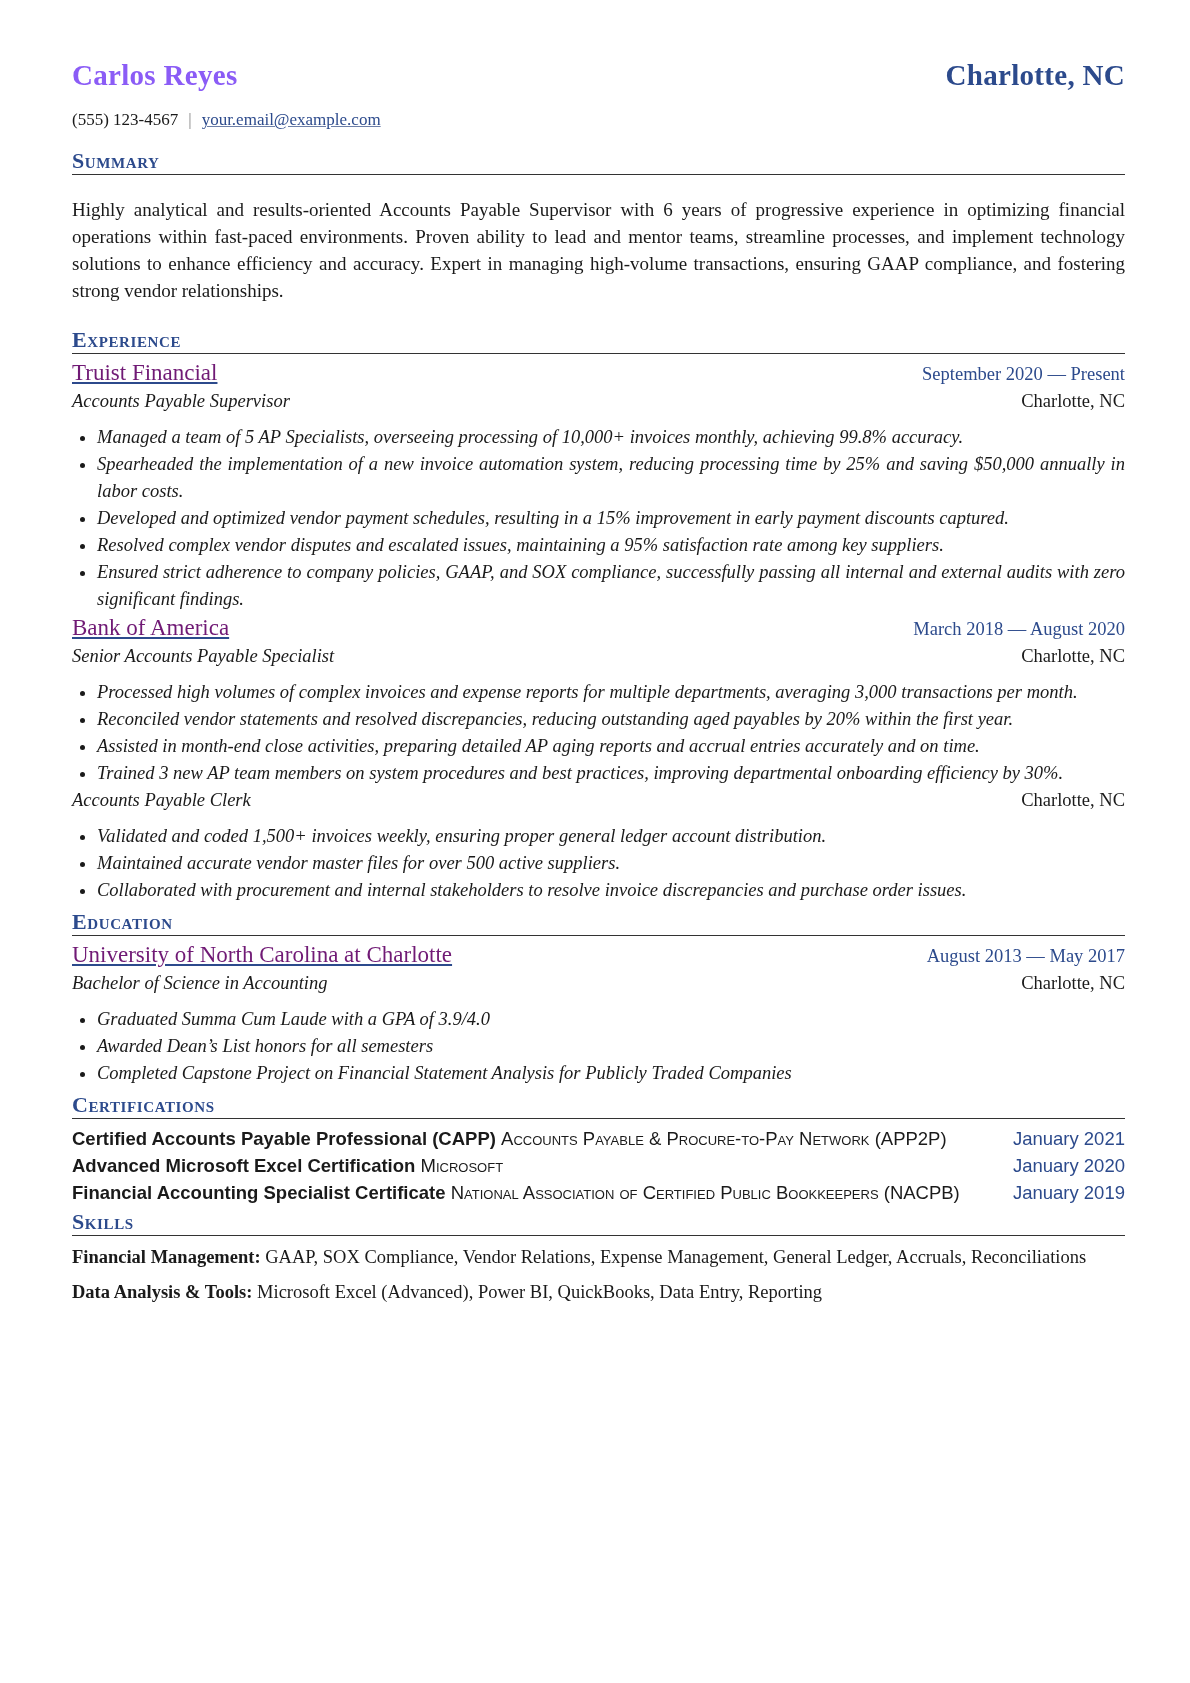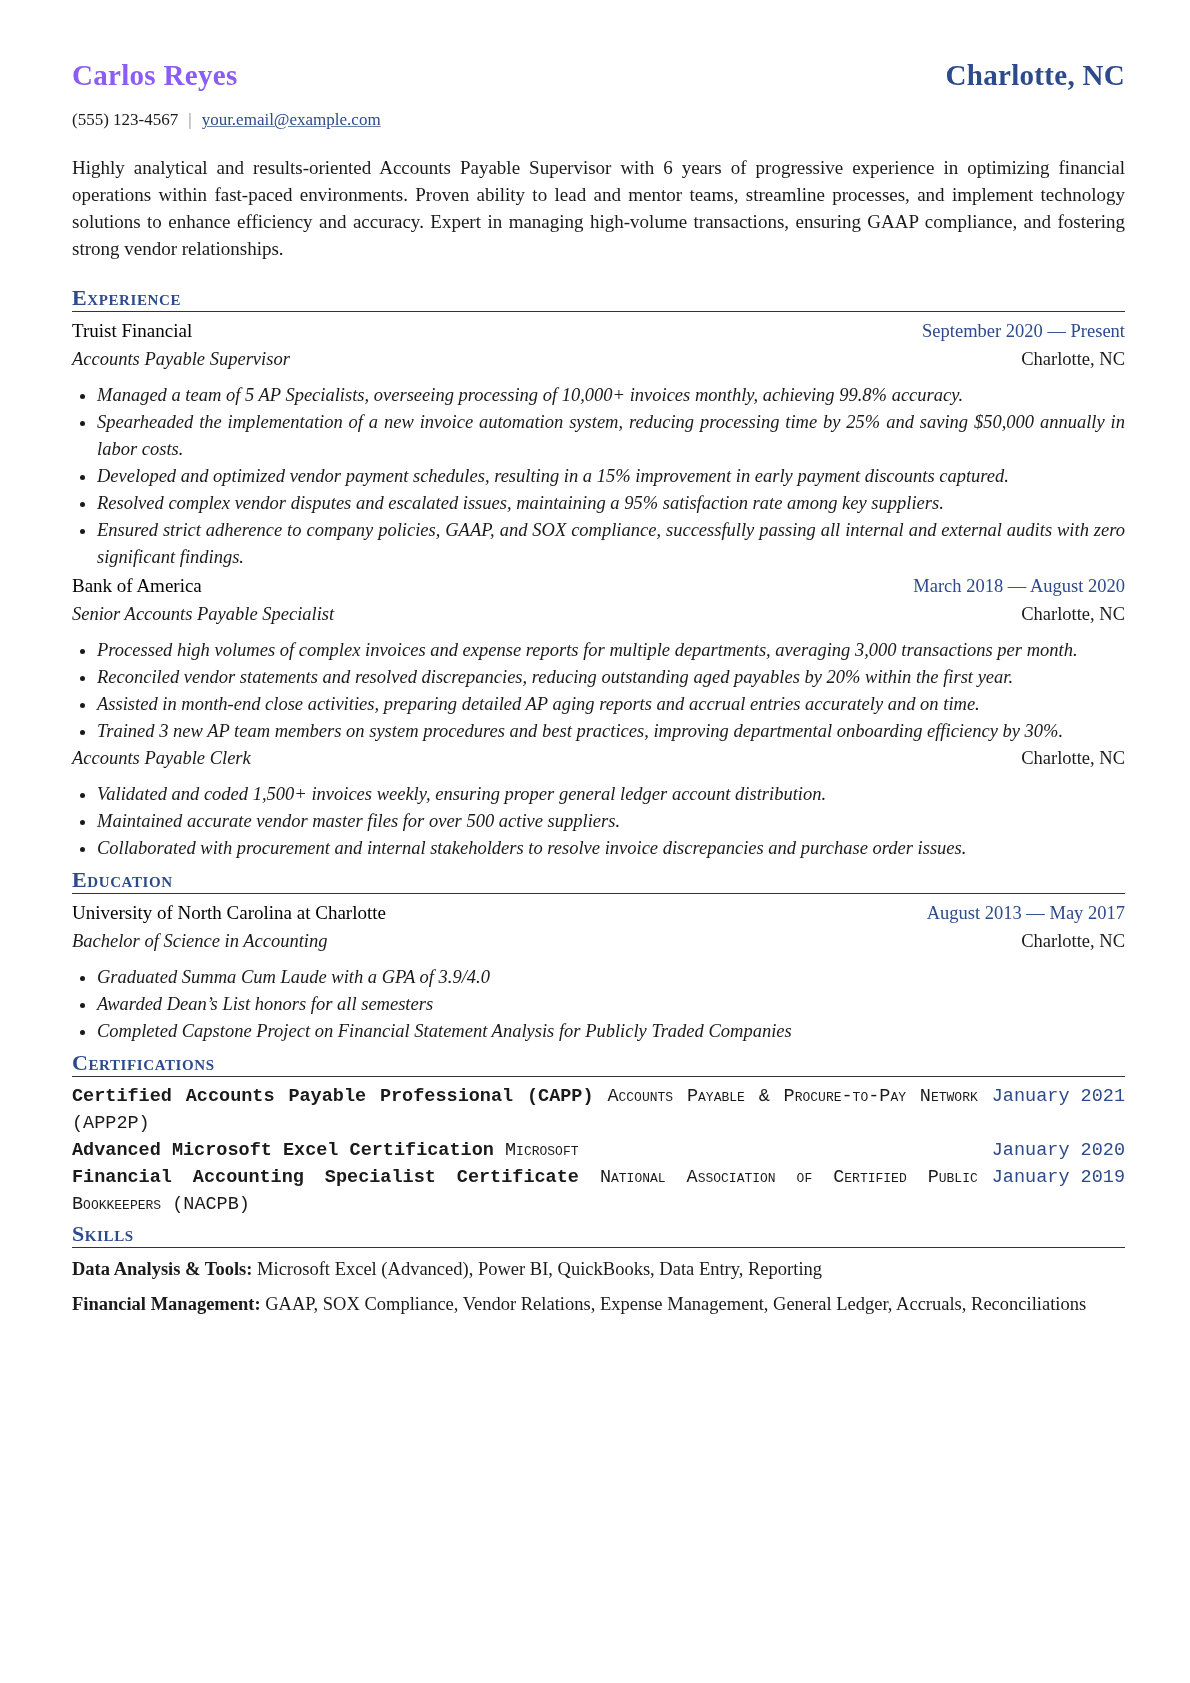--- a/index.html
+++ b/index.html
@@ -16,47 +16,48 @@
     .contact .sep { color: #888; margin: 0 10px; }
     .contact a { color: #2c4a8c; text-decoration: underline; text-decoration-color: #6d7fa8; }
     .section-title {
       margin-top: 12px;
       font-family: "Liberation Serif", serif; font-weight: bold; color: #2c4a8c;
       font-size: 22px; font-variant: small-caps; letter-spacing: 0.6px;
       border-bottom: 1.5px solid #333; line-height: 24px; padding-bottom: 1px;
     }
     .para { font-family: "Liberation Serif", serif; font-size: 19px; line-height: 27px; text-align: justify; margin-top: 21px; }
     .entry-row { display: flex; justify-content: space-between; align-items: baseline; font-family: "Liberation Serif", serif; }
-    .org { font-size: 19px; color: #000000; text-decoration-color: #2c4a8c; line-height: 30px; }
+    .org { font-size: 23px; color: #701a75; text-decoration: underline; text-decoration-color: #2c4a8c; line-height: 30px; }
     .dates { font-size: 18.5px; color: #2c4a8c; }
     .role { font-style: italic; font-size: 18.5px; line-height: 27px; }
     .loc { font-size: 18.5px; }
     ul.bullets { margin: 9px 0 0 0; padding: 0 0 0 25px; font-family: "Liberation Serif", serif; font-size: 18.5px; line-height: 27px; text-align: justify; font-style: italic; }
     ul.bullets li { padding-left: 0; }
-    .cert-row { display: flex; justify-content: flex-end; align-items: flex-start; font-family: Liberation Mono, monospace; font-size: 18.5px; line-height: 27px; }
+    .cert-row { display: flex; justify-content: flex-end; align-items: flex-start; font-family: Liberation Sans, sans-serif; font-size: 18.5px; line-height: 27px; }
     .cert-main { flex: 1; padding-right: 14px; text-align: justify; }
     .cert-name { font-weight: bold; }
     .cert-org { font-variant: small-caps; }
     .cert-date { color: #2c4a8c; white-space: nowrap; }
     .skill { font-family: "Liberation Serif", serif; font-size: 18.5px; line-height: 27px; margin-top: 8px; }
     .skill b { font-weight: bold; }
   </style>
 </head>
 <body>
 
 <div class="page">
 
   <div class="header-row">
     <span class="name">Carlos Reyes</span>
     <span class="hloc">Charlotte, NC</span>
   </div>
   <div class="contact">
     <span>(555) 123-4567</span><span class="sep">|</span><a>your.email@example.com</a>
   </div>
 
+  <div class="section-title" style="margin-top:16px">Summary</div>
   <div class="para">Highly analytical and results-oriented Accounts Payable Supervisor with 6 years of progressive experience in optimizing financial operations within fast-paced environments. Proven ability to lead and mentor teams, streamline processes, and implement technology solutions to enhance efficiency and accuracy. Expert in managing high-volume transactions, ensuring GAAP compliance, and fostering strong vendor relationships.</div>
 
   <div class="section-title" style="margin-top:24px">Experience</div>
 
   <div style="margin-top:4px">
     <div class="entry-row">
       <span class="org">Truist Financial</span>
       <span class="dates">September 2020 — Present</span>
     </div>
     <div class="entry-row">
@@ -128,16 +129,16 @@
       <div class="cert-main"><span class="cert-name">Advanced Microsoft Excel Certification</span> <span class="cert-org">Microsoft</span></div>
       <span class="cert-date">January 2020</span>
     </div>
     <div class="cert-row">
       <div class="cert-main"><span class="cert-name">Financial Accounting Specialist Certificate</span> <span class="cert-org">National Association of Certified Public Bookkeepers (NACPB)</span></div>
       <span class="cert-date">January 2019</span>
     </div>
   </div>
 
   <div class="section-title" style="margin-top:4px">Skills</div>
+  <div class="skill"><b>Financial Management:</b> <span>GAAP, SOX Compliance, Vendor Relations, Expense Management, General Ledger, Accruals, Reconciliations</span></div>
   <div class="skill"><b>Data Analysis &amp; Tools:</b> <span>Microsoft Excel (Advanced), Power BI, QuickBooks, Data Entry, Reporting</span></div>
-  <div class="skill"><b>Financial Management:</b> <span>GAAP, SOX Compliance, Vendor Relations, Expense Management, General Ledger, Accruals, Reconciliations</span></div>
 
 </div>
 
 </body></html>

